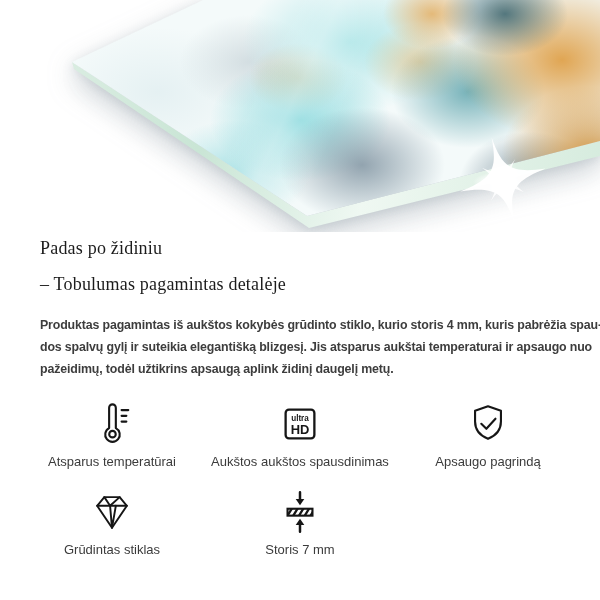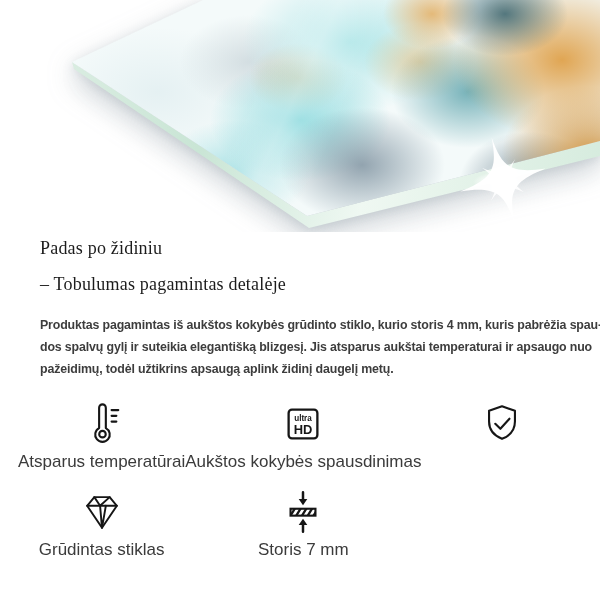--- a/index.html
+++ b/index.html
@@ -76,21 +76,21 @@
     position:absolute;left:18px;top:399px;width:564px;
     display:grid;grid-template-columns:repeat(3,1fr);row-gap:18px;
   }
   .feature{display:flex;flex-direction:column;align-items:center;}
   .icon-box{
     height:48px;display:flex;align-items:flex-end;justify-content:center;
     color:var(--icon-stroke,#161616);
   }
   .icon-box svg{display:block;}
   .feature .label{
-    margin-top:7px;font-size:17px;line-height:15px;
+    margin-top:7px;font-size:13px;line-height:15px;
     color:var(--label-text,#3b3b3b);text-align:center;white-space:nowrap;
   }
 </style>
 </head>
 <body>
 
 <div class="canvas">
 
   <section class="hero">
     <div class="glass-wrap">
@@ -138,30 +138,31 @@
     </div>
 
     <div class="feature">
       <div class="icon-box">
         <svg viewBox="0 0 48 48" width="46" height="46" aria-hidden="true">
           <rect x="9" y="9" width="30" height="30" rx="3.5" fill="none" stroke="currentColor" stroke-width="2.4"></rect>
           <text x="24" y="21" text-anchor="middle" fill="currentColor" stroke="none" font-family="Liberation Sans, sans-serif" font-size="8.5" font-weight="700">ultra</text>
           <text x="24" y="34.5" text-anchor="middle" fill="currentColor" stroke="none" font-family="Liberation Sans, sans-serif" font-size="13.5" font-weight="800">HD</text>
         </svg>
       </div>
-      <div class="label">Aukštos kokybės spausdinimas</div>
+      <div class="label">Aukštos aukštos spausdinimas</div>
     </div>
 
     <div class="feature">
       <div class="icon-box">
         <svg viewBox="0 0 48 48" width="46" height="46" fill="none" stroke="currentColor" stroke-width="2.2" stroke-linecap="round" stroke-linejoin="round" aria-hidden="true">
           <path d="M24 5.5l13.5 4.7v11.3c0 8.6-5.6 14.9-13.5 18-7.9-3.1-13.5-9.4-13.5-18V10.2z"></path>
           <path d="M17 23.8l5.3 5.2 9.5-10.5"></path>
         </svg>
       </div>
+      <div class="label">Apsaugo pagrindą</div>
     </div>
 
     <div class="feature">
       <div class="icon-box">
         <svg viewBox="0 0 48 48" width="46" height="46" fill="none" stroke="currentColor" stroke-width="2" stroke-linecap="round" stroke-linejoin="round" aria-hidden="true">
           <path d="M8.5 17.5L16 8.5h16l7.5 9L24 40.5z"></path>
           <path d="M8.5 17.5h31"></path>
           <path d="M16 8.5l6 9 10-9"></path>
           <path d="M22 17.5l2 23M28 17.5l-4 23"></path>
         </svg>

